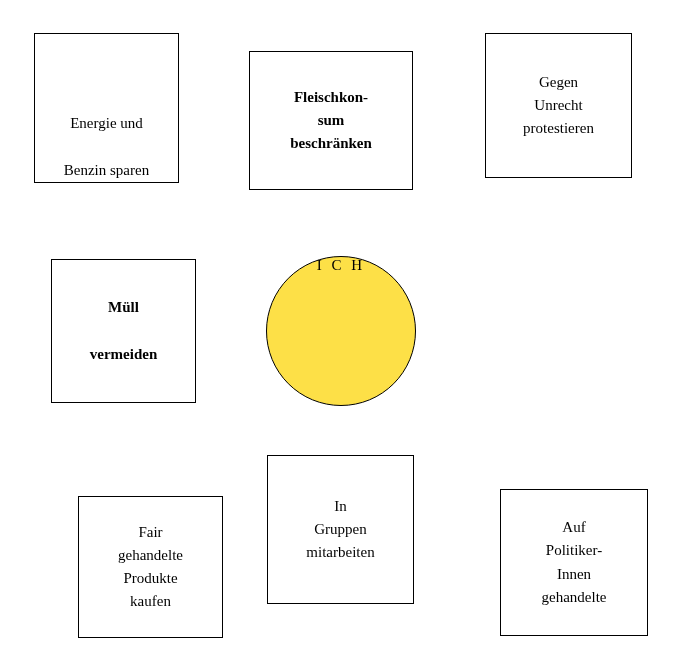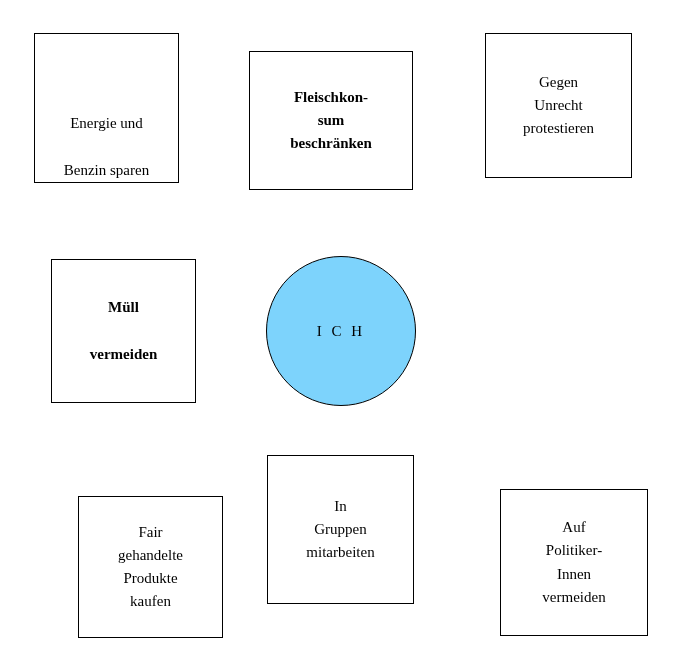--- a/index.html
+++ b/index.html
@@ -34,24 +34,24 @@
     line-height: 1.55;
     white-space: pre-line;
     padding: 0 4px;
   }
   .center-node {
     position: absolute;
     border: 1px solid #000000;
     border-radius: 50%;
     box-sizing: border-box;
     display: flex;
-    align-items: center;
+    align-items: flex-start;
     justify-content: center;
     text-align: center;
-    background: #7dd3fc;
+    background: #fde047;
   }
   .center-node .label {
     display: block;
     font-size: 15px;
     letter-spacing: 3px;
     white-space: pre-line;
   }
   .tight { line-height: 1.3; }
 </style>
 </head>
@@ -98,16 +98,16 @@
   <div class="node" style="left:267px; top:455px; width:147px; height:149px;">
     <span class="label tight">In
 Gruppen
 mitarbeiten</span>
   </div>
 
   <div class="node" style="left:500px; top:489px; width:148px; height:147px;">
     <span class="label tight">Auf
 Politiker-
 Innen
-vermeiden</span>
+gehandelte</span>
   </div>
 
 </div>
 
 </body></html>

